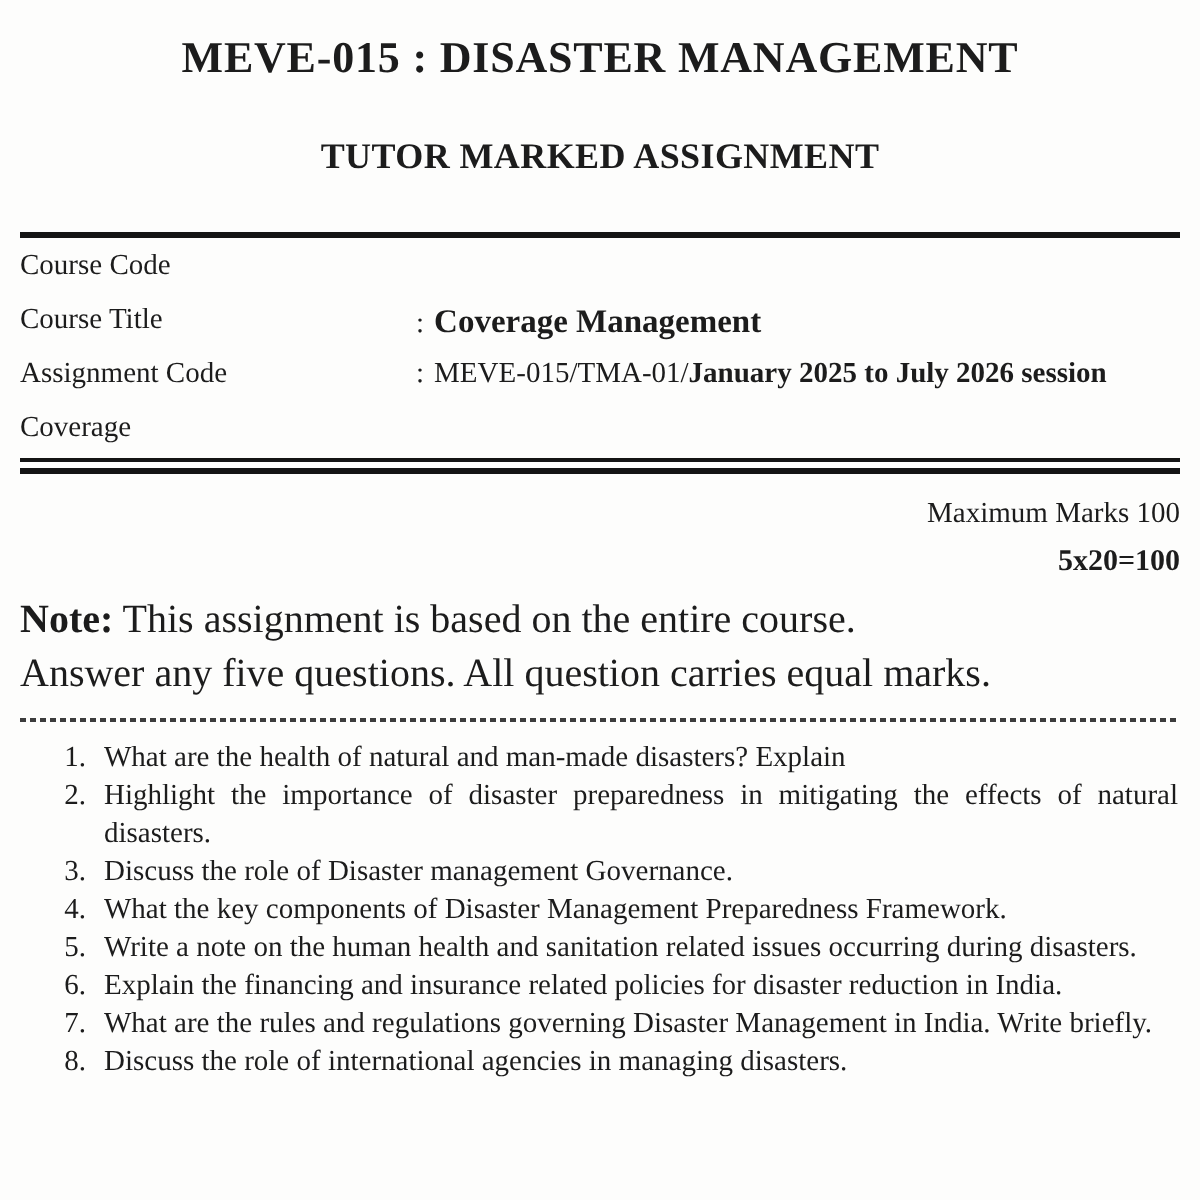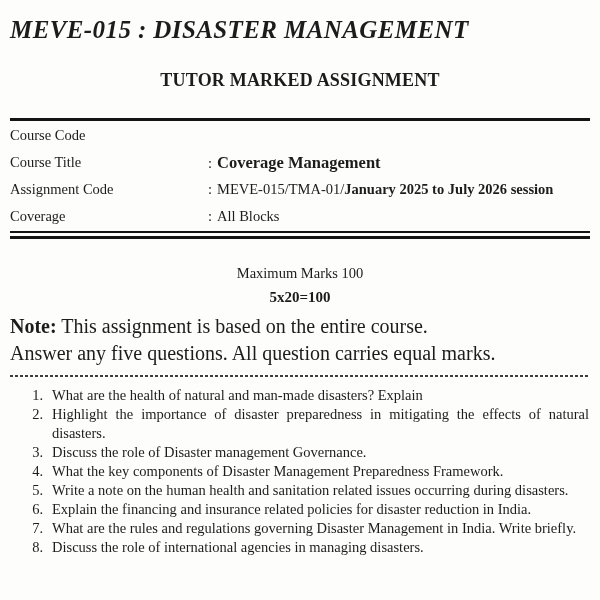--- a/index.html
+++ b/index.html
@@ -6,42 +6,42 @@
   body {
     width:600px; height:600px;
     background:#fdfdfc;
     color:#1c1c1c;
     font-family:"Liberation Serif", serif;
     overflow:hidden;
   }
   .page { padding:12px 10px 0 10px; box-sizing:border-box; }
 
   .doc-title {
-    font-weight:bold; font-size:25px;
-    letter-spacing:0.4px; margin:4px 0 0 0;font-style:italic;
+    text-align:center; font-weight:bold; font-size:22px;
+    letter-spacing:0.4px; margin:4px 0 0 0;
   }
   .doc-subtitle {
     text-align:center; font-weight:bold; font-size:18px;
     letter-spacing:0.2px; margin:26px 0 0 0;
   }
 
   .rule-top { height:3px; background:#141414; margin-top:27px; }
 
   .course-table { margin-top:1px; }
   .course-row {
     display:grid; grid-template-columns:182px 1fr;
     height:27px; align-items:center; font-size:14.5px;gap:16px;
   }
   .colon { margin-right:5px; }
   .value-bold { font-weight:bold; }
   .course-row.title-row .value-bold { font-size:16.5px; }
   .rule-thin  { height:1.5px; background:#141414; margin-top:1px; }
   .rule-thick { height:3px;   background:#141414; margin-top:3px; }
 
-  .marks-block { text-align:center; margin-top:26px; }
+  .marks-block { text-align:right; margin-top:12px; }
   .marks-max     { font-size:14.5px; }
   .marks-formula { font-size:15px; font-weight:bold; margin-top:7px; }
 
   .instr { font-size:20px; line-height:19px; margin:8px 0 0 0; }
   .instr.first { margin-top:11px; }
   .note-label { font-weight:bold; }
 
   .dashed-rule {
     margin-top:12px; height:2.4px;
     background:repeating-linear-gradient(90deg,#3c3c3c 0 3px, transparent 3px 5px);
@@ -73,21 +73,20 @@
       <span><span class="colon">:</span><span></span><span class="value-bold">Coverage Management</span></span>
     </div>
 
     <div class="course-row">
       <span>Assignment Code</span>
       <span><span class="colon">:</span><span>MEVE-015/TMA-01/</span><span class="value-bold">January 2025 to July 2026 session</span></span>
     </div>
 
     <div class="course-row">
       <span>Coverage</span>
-      <span><span class="colon">:</span><span>All Blocks</span><span class="value-bold"></span></span>
     </div>
 
   </div>
 
   <div class="rule-thin"></div>
   <div class="rule-thick"></div>
 
   <div class="marks-block">
     <div class="marks-max">Maximum Marks 100</div>
     <div class="marks-formula">5x20=100</div>

